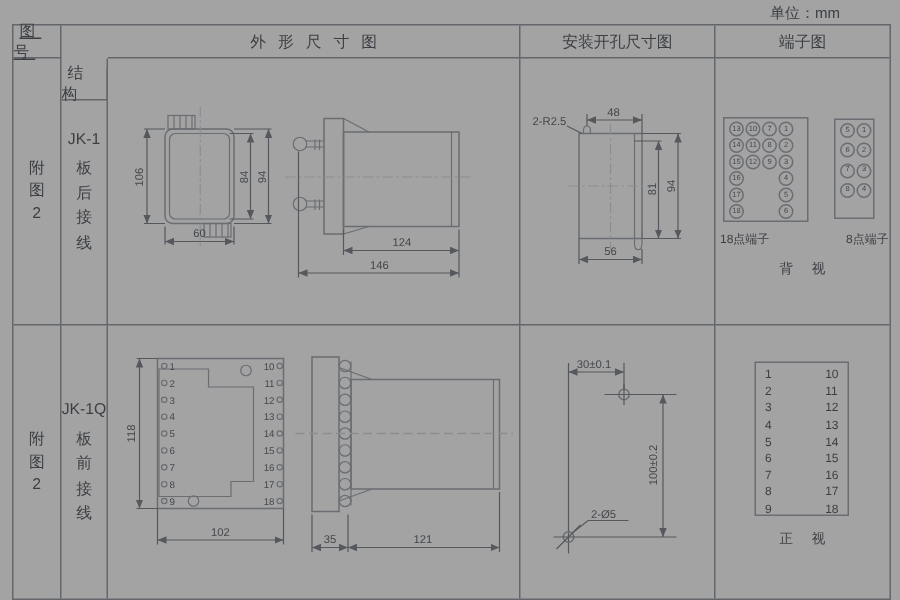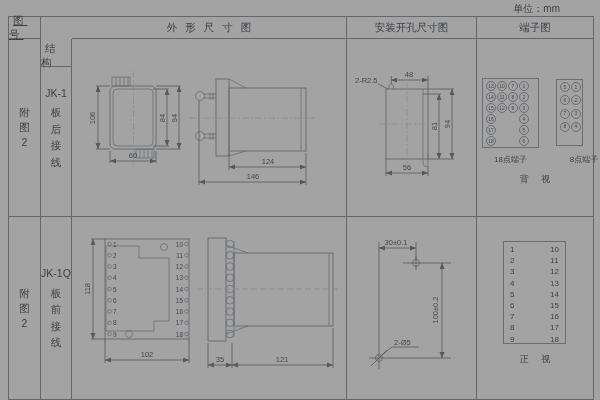--- a/index.html
+++ b/index.html
@@ -21,21 +21,21 @@
   svg .cl{stroke:#8a8d92;fill:none;stroke-width:0.8;stroke-dasharray:7 2 2 2;}
   svg .dsh{stroke:#8a8d92;fill:none;stroke-width:0.9;stroke-dasharray:6 3;}
   svg .dm{stroke:#55585c;fill:none;stroke-width:0.8;}
   svg text{fill:#44474b;font-size:7.5px;font-family:"Liberation Sans","DejaVu Sans",sans-serif;}
   
   .tbox{position:absolute;border:1px solid #6a6d72;display:flex;box-sizing:border-box;padding:2px 0 0 3px;}
   .tcol{display:flex;flex-direction:column;margin-right:1px;}
   .tc{width:8px;height:8px;border:1px solid #6a6d72;border-radius:50%;font-size:5px;line-height:5px;
       display:flex;align-items:center;justify-content:center;margin-bottom:1px;color:#44474b;}
   .b8 .tc{margin-bottom:3.3px;}
-  .tlabel{position:absolute;font-size:8px;text-align:center;}
+  .tlabel{position:absolute;font-size:8px;}
   .viewlabel{position:absolute;width:100%;text-align:center;font-size:9px;letter-spacing:5px;text-indent:5px;}
   
   .t2box{position:absolute;border:1px solid #6a6d72;box-sizing:border-box;display:flex;
          justify-content:space-between;padding:2px 6px;}
   .t2col{display:flex;flex-direction:column;font-size:8px;}
   .t2col span{line-height:11.2px;}
 </style>
 </head>
 <body>
 

